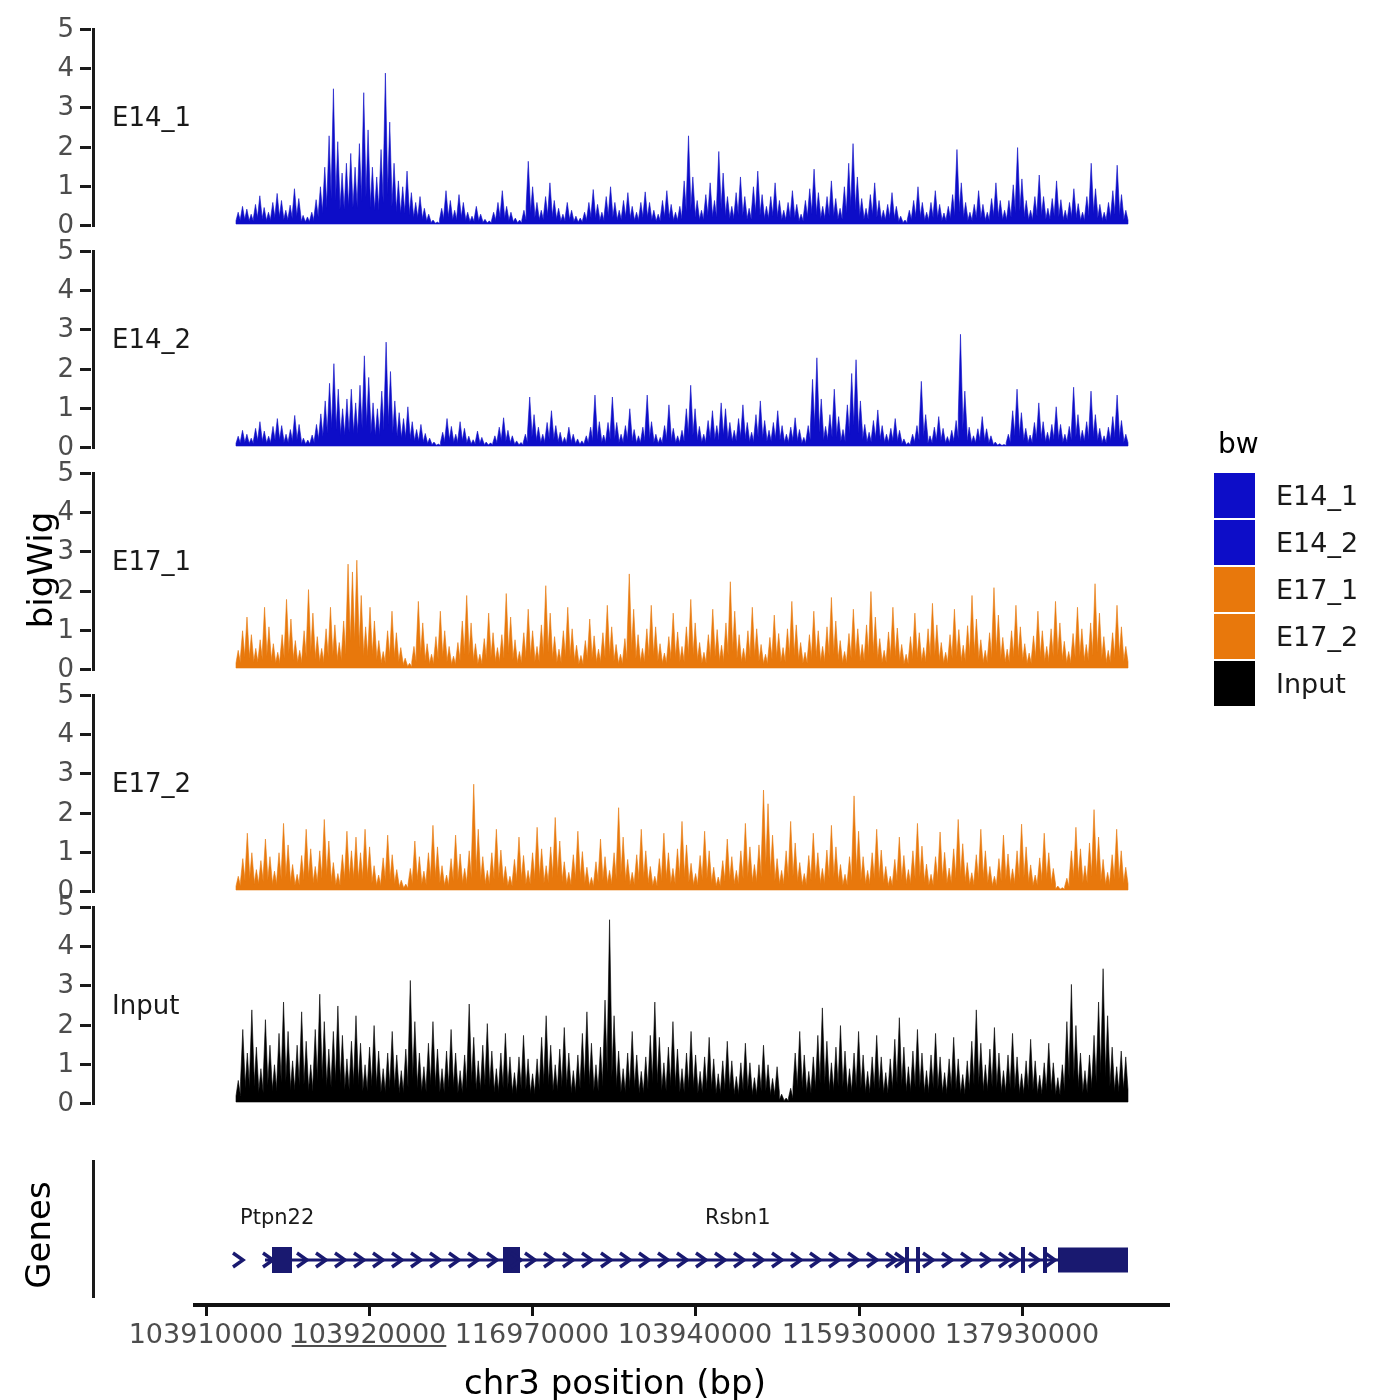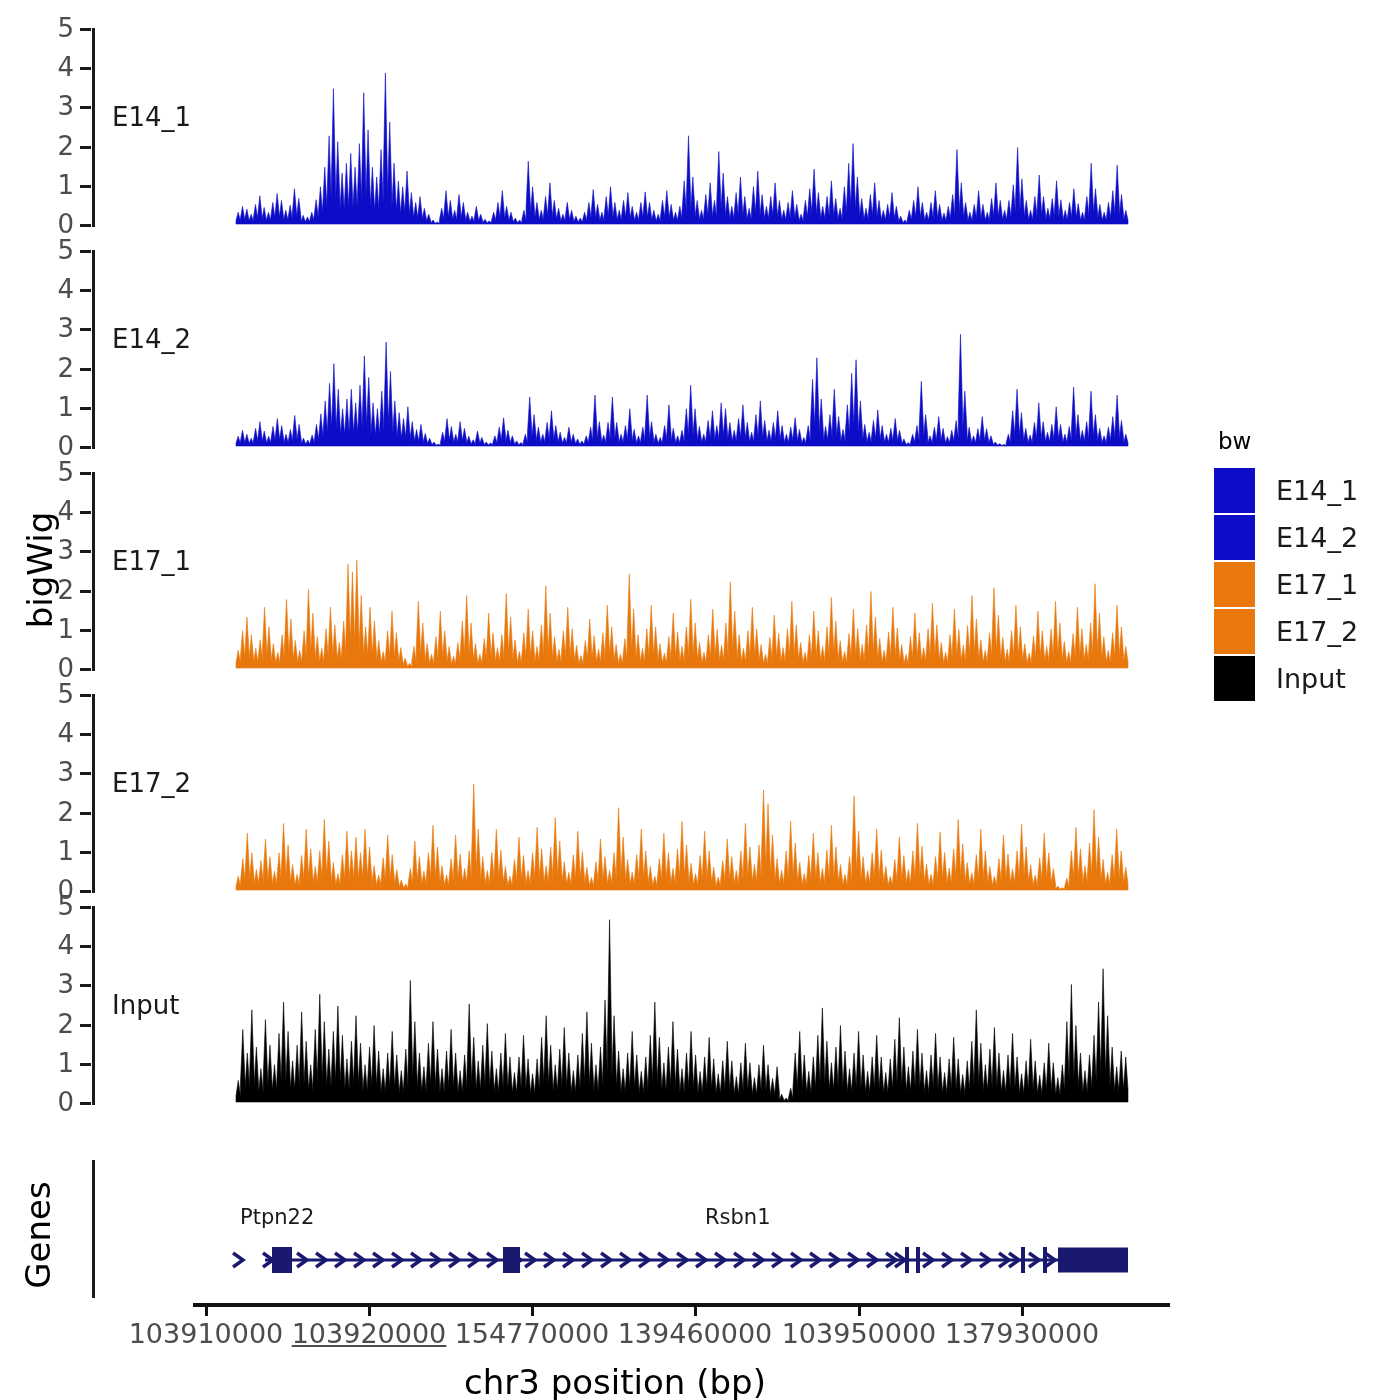--- a/index.html
+++ b/index.html
@@ -25,21 +25,21 @@
   .tick{position:absolute;left:80px;width:11px;height:3px;background:#1a1a1a;}
   .ticklab{position:absolute;right:0;width:26px;text-align:right;
            font-size:26px;color:#4d4d4d;line-height:1;}
   .trklab{position:absolute;font-size:26px;color:#1a1a1a;white-space:nowrap;}
 
   .plotarea{position:absolute;left:92px;top:0;right:0;height:100%;}
   .plotarea svg{position:absolute;left:0;top:0;display:block;}
 
   
   #legend{position:absolute;left:1214px;top:430px;width:180px;}
-  #legend .lgd-title{font-size:23px;color:#000;margin:0 0 14px 4px;line-height:1;}
+  #legend .lgd-title{font-size:28px;color:#000;margin:0 0 14px 4px;line-height:1;}
   .lgd-row{display:flex;align-items:center;height:47px;}
   .lgd-swatch{width:41px;height:45px;flex:0 0 41px;}
   .lgd-text{font-size:27px;color:#1a1a1a;margin-left:21px;white-space:nowrap;}
 
   
   #genepanel{position:absolute;left:0;top:1160px;width:1400px;height:160px;}
   #genespine{position:absolute;left:92px;top:0;width:3px;height:138px;background:#1a1a1a;}
   #genesvgwrap{position:absolute;left:92px;top:0;width:1308px;height:160px;}
 
   
@@ -258,24 +258,24 @@
   </div>
 
   <div id="xaxis">
     <div id="xline"></div>
     <div id="xticks">
         <div class="xtick" style="left: 205px;"></div>
         <div class="xticklab" style="left: 206px;">103910000</div>
         <div class="xtick" style="left: 368px;"></div>
         <div class="xticklab" style="left: 369px; text-decoration: underline;">103920000</div>
         <div class="xtick" style="left: 531px;"></div>
-        <div class="xticklab" style="left: 532px;">154770000</div>
+        <div class="xticklab" style="left: 532px;">116970000</div>
         <div class="xtick" style="left: 694px;"></div>
-        <div class="xticklab" style="left: 695px;">139460000</div>
+        <div class="xticklab" style="left: 695px;">103940000</div>
         <div class="xtick" style="left: 858px;"></div>
-        <div class="xticklab" style="left: 859px;">103950000</div>
+        <div class="xticklab" style="left: 859px;">115930000</div>
         <div class="xtick" style="left: 1021px;"></div>
         <div class="xticklab" style="left: 1022px;">137930000</div>
       </div>
     <div id="xtitle">chr3 position (bp)</div>
   </div>
 
 </div>
 
 </body></html>

